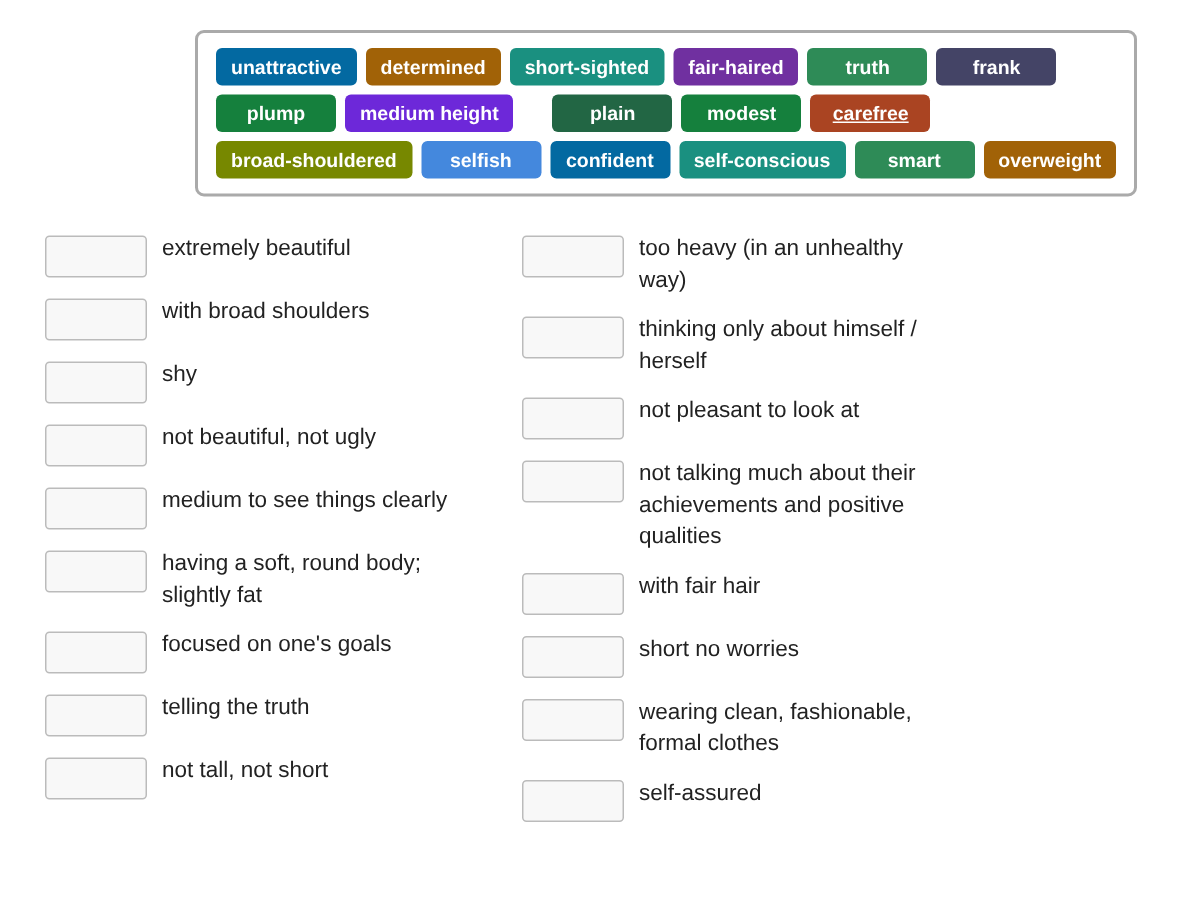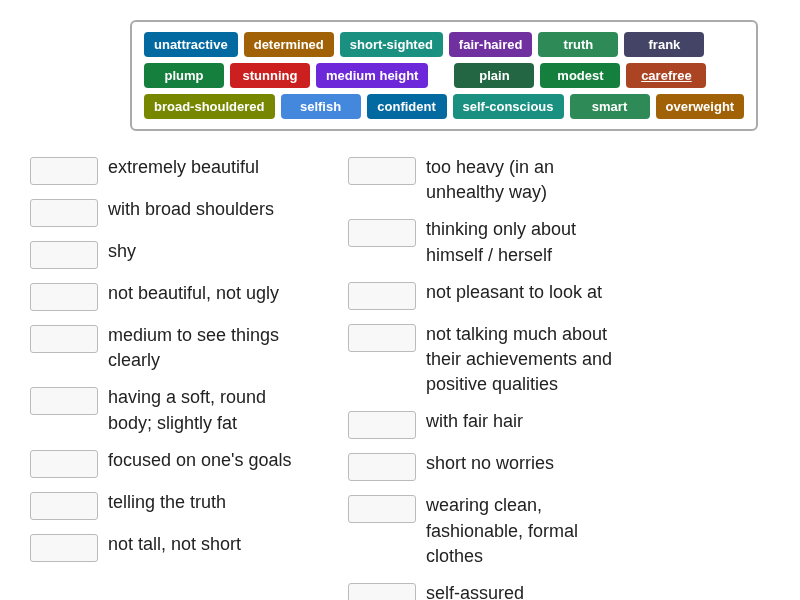--- a/index.html
+++ b/index.html
@@ -89,21 +89,21 @@
       width: 68px;
       height: 28px;
       border: 1.5px solid #bbb;
       border-radius: 3px;
       background: #f8f8f8;
       flex-shrink: 0;
       margin-top: 2px;
     }
 
     .match-label {
-      font-size: 18px;
+      font-size: 15px;
       line-height: 1.4;
       max-width: 200px;
     }
   </style>
 </head>
 <body>
 
 <div class="page">
 
   
@@ -112,21 +112,20 @@
   <div class="word-bank-row">
         <div class="word-chip chip-blue">unattractive</div>
         <div class="word-chip chip-orange">determined</div>
         <div class="word-chip chip-teal">short-sighted</div>
         <div class="word-chip chip-purple">fair-haired</div>
         <div class="word-chip chip-green">truth</div>
         <div class="word-chip chip-dgray">frank</div>
       </div>
       <div class="word-bank-row">
         <div class="word-chip chip-pink">plump</div>
-        <div class="word-chip chip-red">stunning</div>
         <div class="word-chip chip-indigo">medium height</div>
         <div class="word-chip chip-dgreen">plain</div>
         <div class="word-chip chip-dpurple">modest</div>
         <div class="word-chip chip-rust">carefree</div>
       </div>
       <div class="word-bank-row">
         <div class="word-chip chip-olive">broad-shouldered</div>
         <div class="word-chip chip-lblue">selfish</div>
         <div class="word-chip chip-blue">confident</div>
         <div class="word-chip chip-teal">self-conscious</div>

